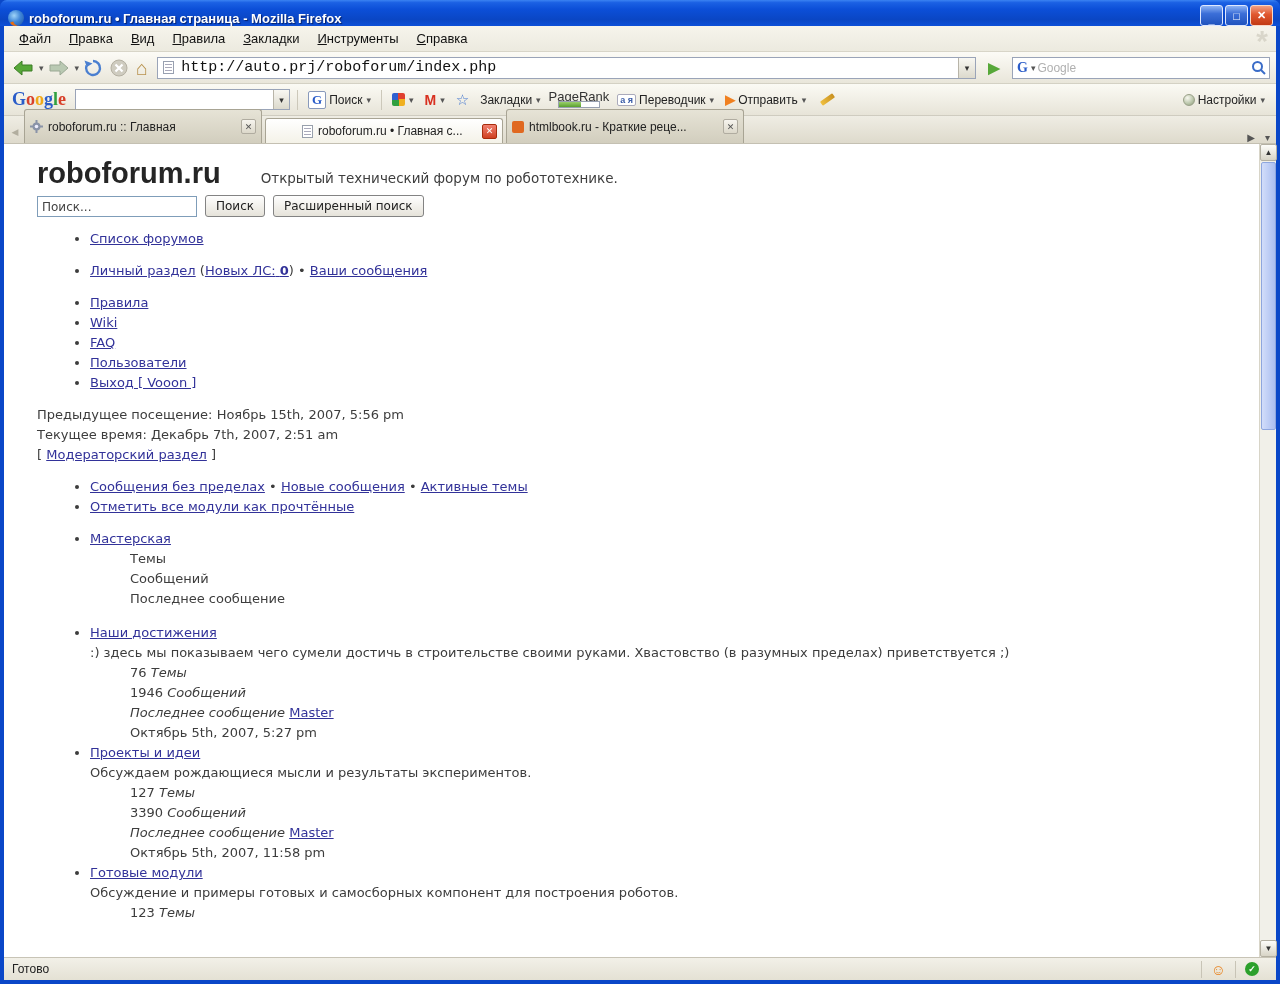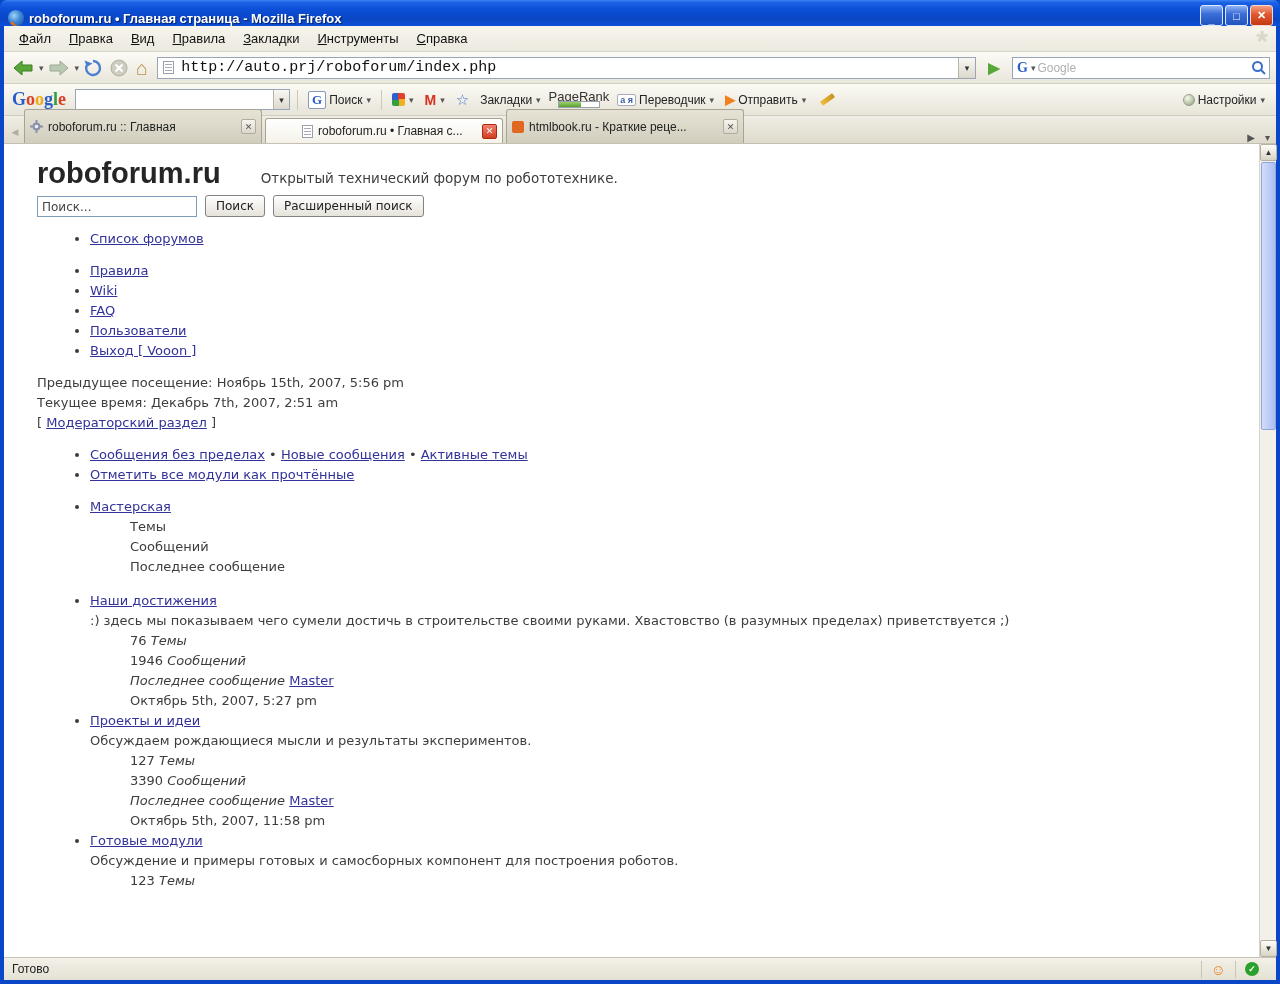--- a/index.html
+++ b/index.html
@@ -325,20 +325,28 @@
       <div class="search-row">
         <input class="search-input" value="Поиск..." style="">
         <button class="btn">Поиск</button>
         <button class="btn">Расширенный поиск</button>
       </div>
 
       <ul class="plist mt17">
         <li><a class="lnk">Список форумов</a></li>
       </ul>
 
+      <ul class="plist mt15">
+        <li>
+          <a class="lnk">Личный раздел</a>
+          <span>(</span><a class="lnk"><span>Новых ЛС:</span> <b>0</b></a><span>)</span>
+          <span>•</span>
+          <a class="lnk">Ваши сообщения</a>
+        </li>
+      </ul>
 
       <ul class="plist mt15">
         <li><a class="lnk">Правила</a></li>
         <li><a class="lnk">Wiki</a></li>
         <li><a class="lnk">FAQ</a></li>
         <li><a class="lnk">Пользователи</a></li>
         <li><a class="lnk">Выход [ Vooon ]</a></li>
       </ul>
 
       <p class="flat mt17">Предыдущее посещение: Ноябрь 15th, 2007, 5:56 pm</p>

